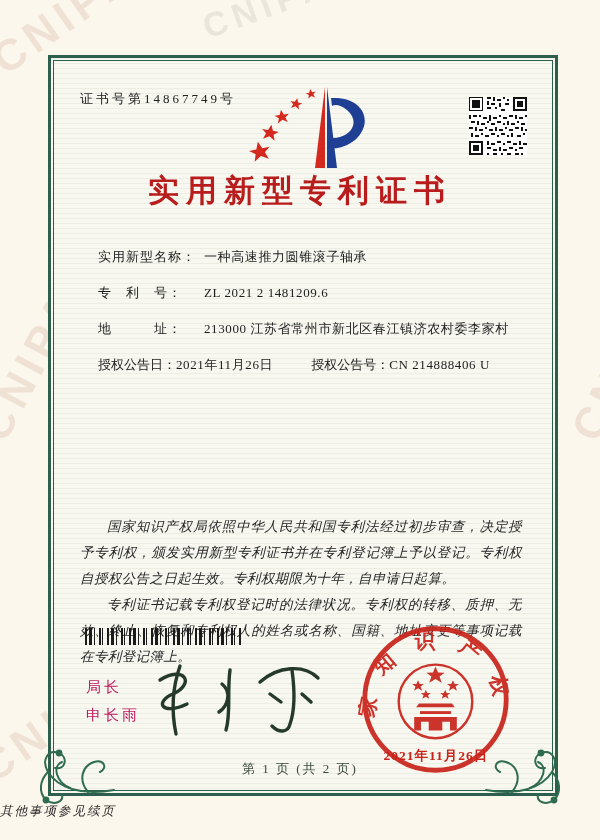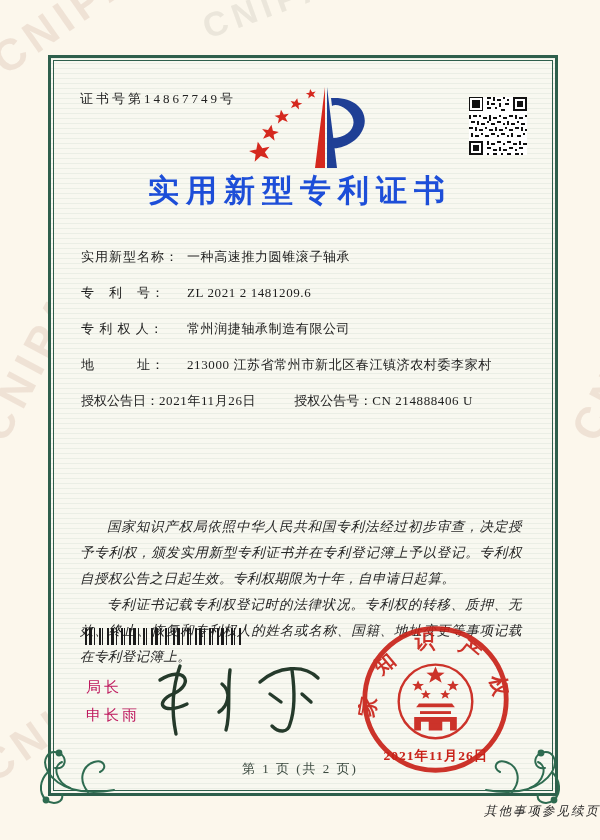--- a/index.html
+++ b/index.html
@@ -30,23 +30,23 @@
     border:1px solid #2e5f4c;
   }
   .content{position:absolute;left:0;top:0;width:600px;height:840px;z-index:2;}
   .cert-no{
     position:absolute;left:80px;top:90px;font-size:13px;letter-spacing:3px;color:#222;
   }
   .logo{position:absolute;left:233px;top:84px;width:138px;height:86px;}
   .qr{position:absolute;left:469px;top:97px;width:58px;height:58px;}
   .title{
     position:absolute;left:0;top:170px;width:600px;text-align:center;
-    font-size:31px;font-weight:bold;letter-spacing:7px;color:#1d4ed8;
-  }
-  .fields{position:absolute;left:81px;top:248px;width:450px;}
+    font-size:31px;font-weight:bold;letter-spacing:7px;color:#b91c1c;
+  }
+  .fields{position:absolute;left:98px;top:248px;width:450px;}
   .frow{height:36px;font-size:13px;color:#1d1d1d;white-space:nowrap;}
   .flabel{display:inline-block;width:106px;white-space:pre;letter-spacing:1px;}
   .fvalue{letter-spacing:0.6px;}
   .grant-no{margin-left:38px;}
   .paras{position:absolute;left:80px;top:514px;width:442px;}
   .paras p{
     margin:0;font-size:13.5px;line-height:26px;text-indent:2em;
     text-align:justify;font-style:italic;color:#262626;letter-spacing:0.4px;
   }
   .barcode{
@@ -64,21 +64,21 @@
   .seal{position:absolute;left:358px;top:622px;width:155px;height:155px;opacity:0.92;}
   .seal-date{
     position:absolute;left:368px;top:747px;width:136px;text-align:center;
     color:#c9231a;font-size:13.5px;font-weight:bold;letter-spacing:1px;
   }
   .page-num{
     position:absolute;left:0;top:760px;width:600px;text-align:center;
     font-size:13px;color:#3c4a40;letter-spacing:2px;
   }
   .footer-note{
-    position:absolute;left:0;top:803px;width:600px;text-align:right;
+    position:absolute;left:0;top:803px;width:600px;text-align:left;
     font-size:12.5px;color:#2a2a2a;font-style:italic;letter-spacing:2px;
   }
   .ornament{position:absolute;width:86px;height:86px;z-index:3;}
   .orn-bl{left:30px;top:726px;}
   .orn-br{left:484px;top:726px;transform:scaleX(-1);}
 </style>
 </head>
 <body>
 
 <span class="wm" style="left:-18px;top:-8px;transform:rotate(-35deg);">CNIPA</span>
@@ -153,23 +153,20 @@
   <div class="title">实用新型专利证书</div>
 
   <div class="fields">
     <div class="frow">
       <span class="flabel">实用新型名称：</span><span class="fvalue">一种高速推力圆锥滚子轴承</span>
     </div>
     <div class="frow">
       <span class="flabel">专　利　号：</span><span class="fvalue">ZL 2021 2 1481209.6</span>
     </div>
     <div class="frow">
-      <span class="flabel">专 利 权 人：</span><span class="fvalue">常州润捷轴承制造有限公司</span>
-    </div>
-    <div class="frow">
       <span class="flabel">地　　　址：</span><span class="fvalue">213000 江苏省常州市新北区春江镇济农村委李家村</span>
     </div>
     <div class="frow">
       <span>授权公告日：</span><span class="fvalue">2021年11月26日</span><span class="grant-no">授权公告号：</span><span class="fvalue">CN 214888406 U</span>
     </div>
   </div>
 
   <div class="paras">
     <p>国家知识产权局依照中华人民共和国专利法经过初步审查，决定授予专利权，颁发实用新型专利证书并在专利登记簿上予以登记。专利权自授权公告之日起生效。专利权期限为十年，自申请日起算。</p>
     <p>专利证书记载专利权登记时的法律状况。专利权的转移、质押、无效、终止、恢复和专利权人的姓名或名称、国籍、地址变更等事项记载在专利登记簿上。</p>

